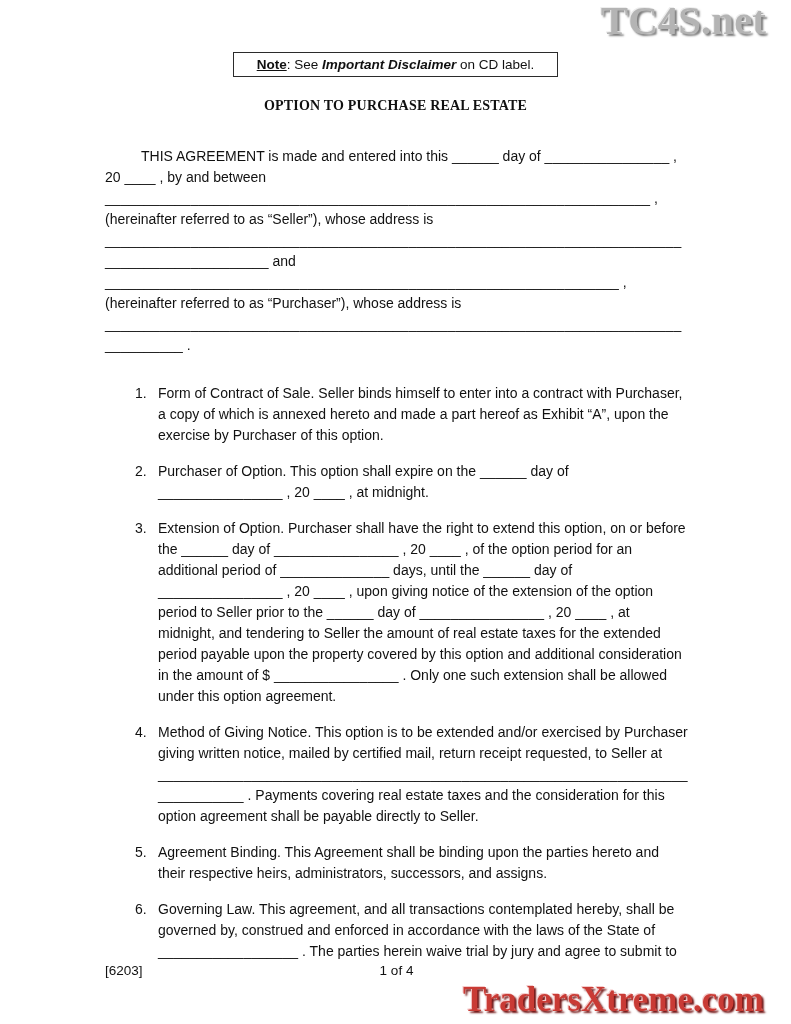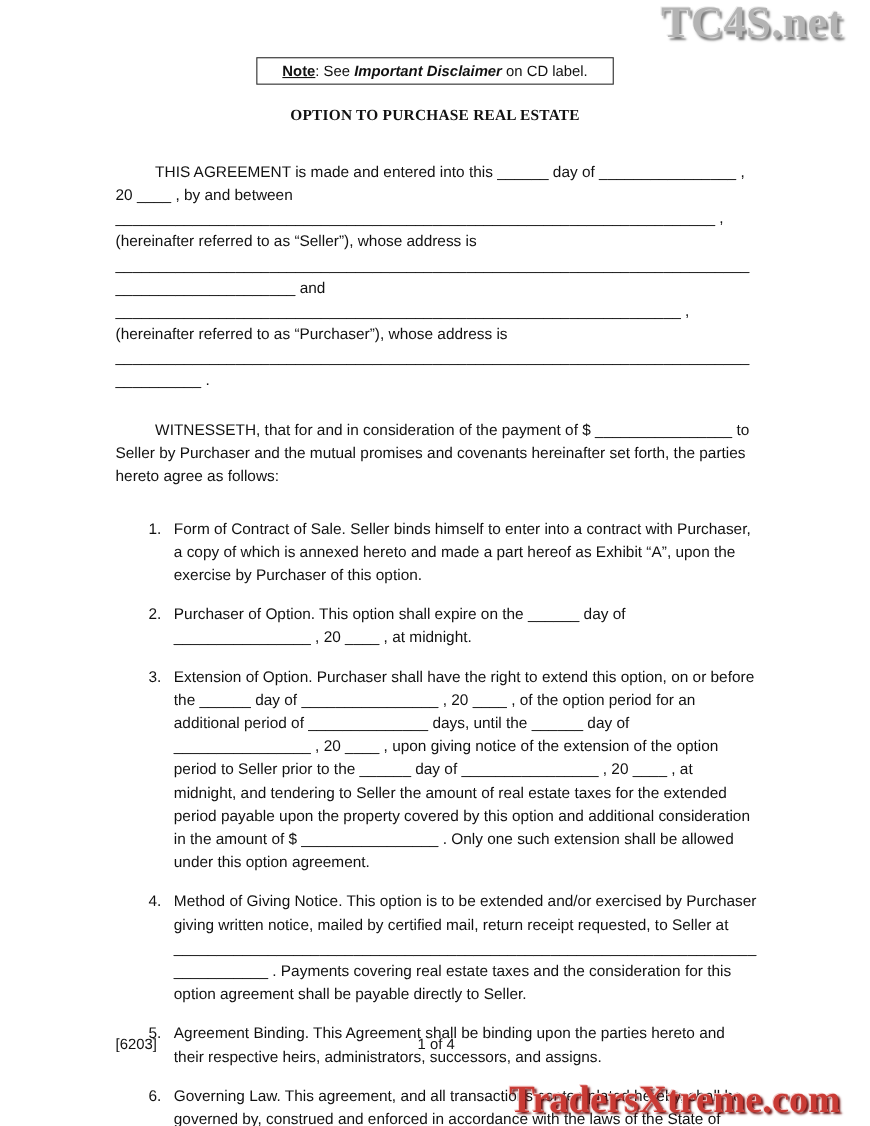--- a/index.html
+++ b/index.html
@@ -71,21 +71,21 @@
     font-size: 48px;
     letter-spacing: 1px;
     color: #c62231;
     text-shadow: -2px -2px 0 #ffffff, 2px -2px 0 #ffffff, -2px 2px 0 #ffffff,
                  2px 2px 0 #ffffff, 5px 5px 4px rgba(125, 10, 25, 0.55);
     white-space: nowrap;
     pointer-events: none;
   }
   .footer {
     position: absolute;
-    top: 942px;
+    top: 963px;
     left: 88px;
     right: 86px;
     font-size: 13.5px;
   }
   .pageno { position: absolute; left: 50%; top: 0; transform: translateX(-50%); }
   .logo-bottom {
     position: absolute;
     bottom: 4px;
     right: 10px;
     font-family: "Liberation Serif", serif;
@@ -101,21 +101,20 @@
 <div class="page">
 
   <div class="logo-top">TC4S.net</div>
 
   <div class="note-box"><span class="note-label">Note</span><span>: See </span><span class="note-em">Important Disclaimer</span><span> on CD label.</span></div>
 
   <h1 class="doc-title">OPTION TO PURCHASE REAL ESTATE</h1>
 
   <div class="content">
     <p class="para intro">THIS AGREEMENT is made and entered into this ______ day of ________________ , 20 ____ , by and between ______________________________________________________________________ , (hereinafter referred to as “Seller”), whose address is _______________________________________________________________________________________________ and __________________________________________________________________ , (hereinafter referred to as “Purchaser”), whose address is ____________________________________________________________________________________ .</p>
-    <p class="para witness">WITNESSETH, that for and in consideration of the payment of $ ________________ to Seller by Purchaser and the mutual promises and covenants hereinafter set forth, the parties hereto agree as follows:</p>
 
     <ol class="items">
       <li>
         <span class="num">1.</span>
         <span class="clause-title">Form of Contract of Sale.</span>
         <span class="clause-text">Seller binds himself to enter into a contract with Purchaser, a copy of which is annexed hereto and made a part hereof as Exhibit “A”, upon the exercise by Purchaser of this option.</span>
       </li>
       <li>
         <span class="num">2.</span>
         <span class="clause-title">Purchaser of Option.</span>

